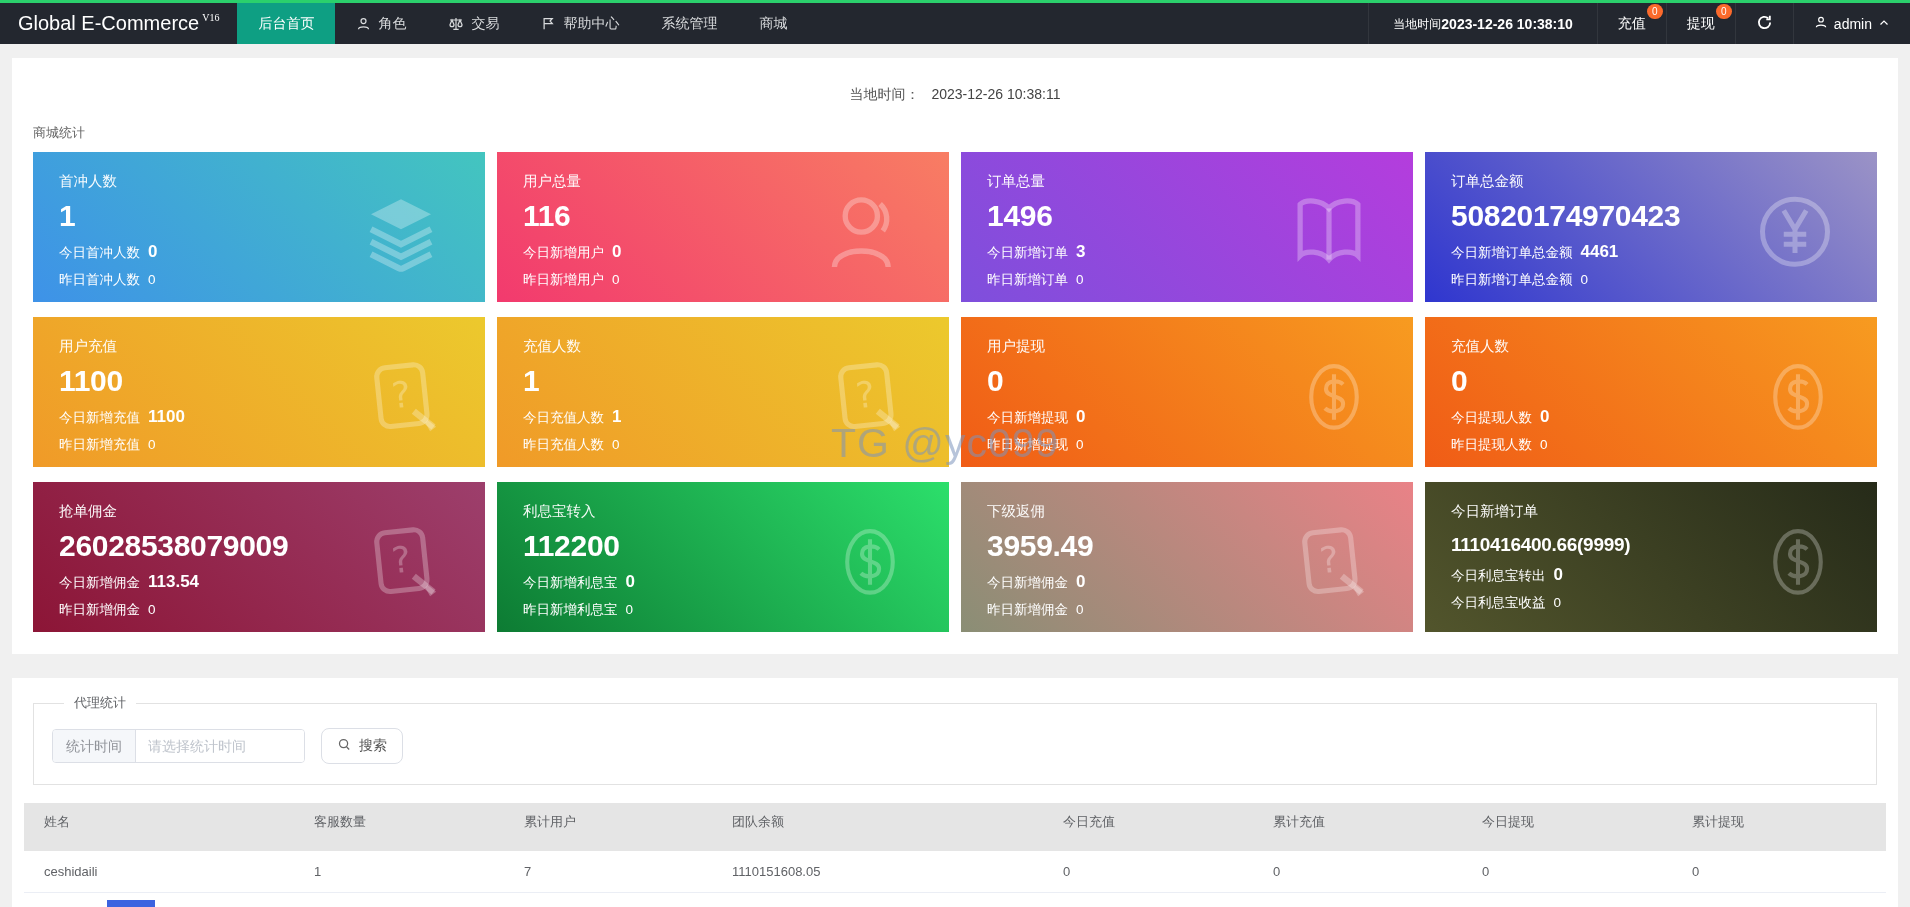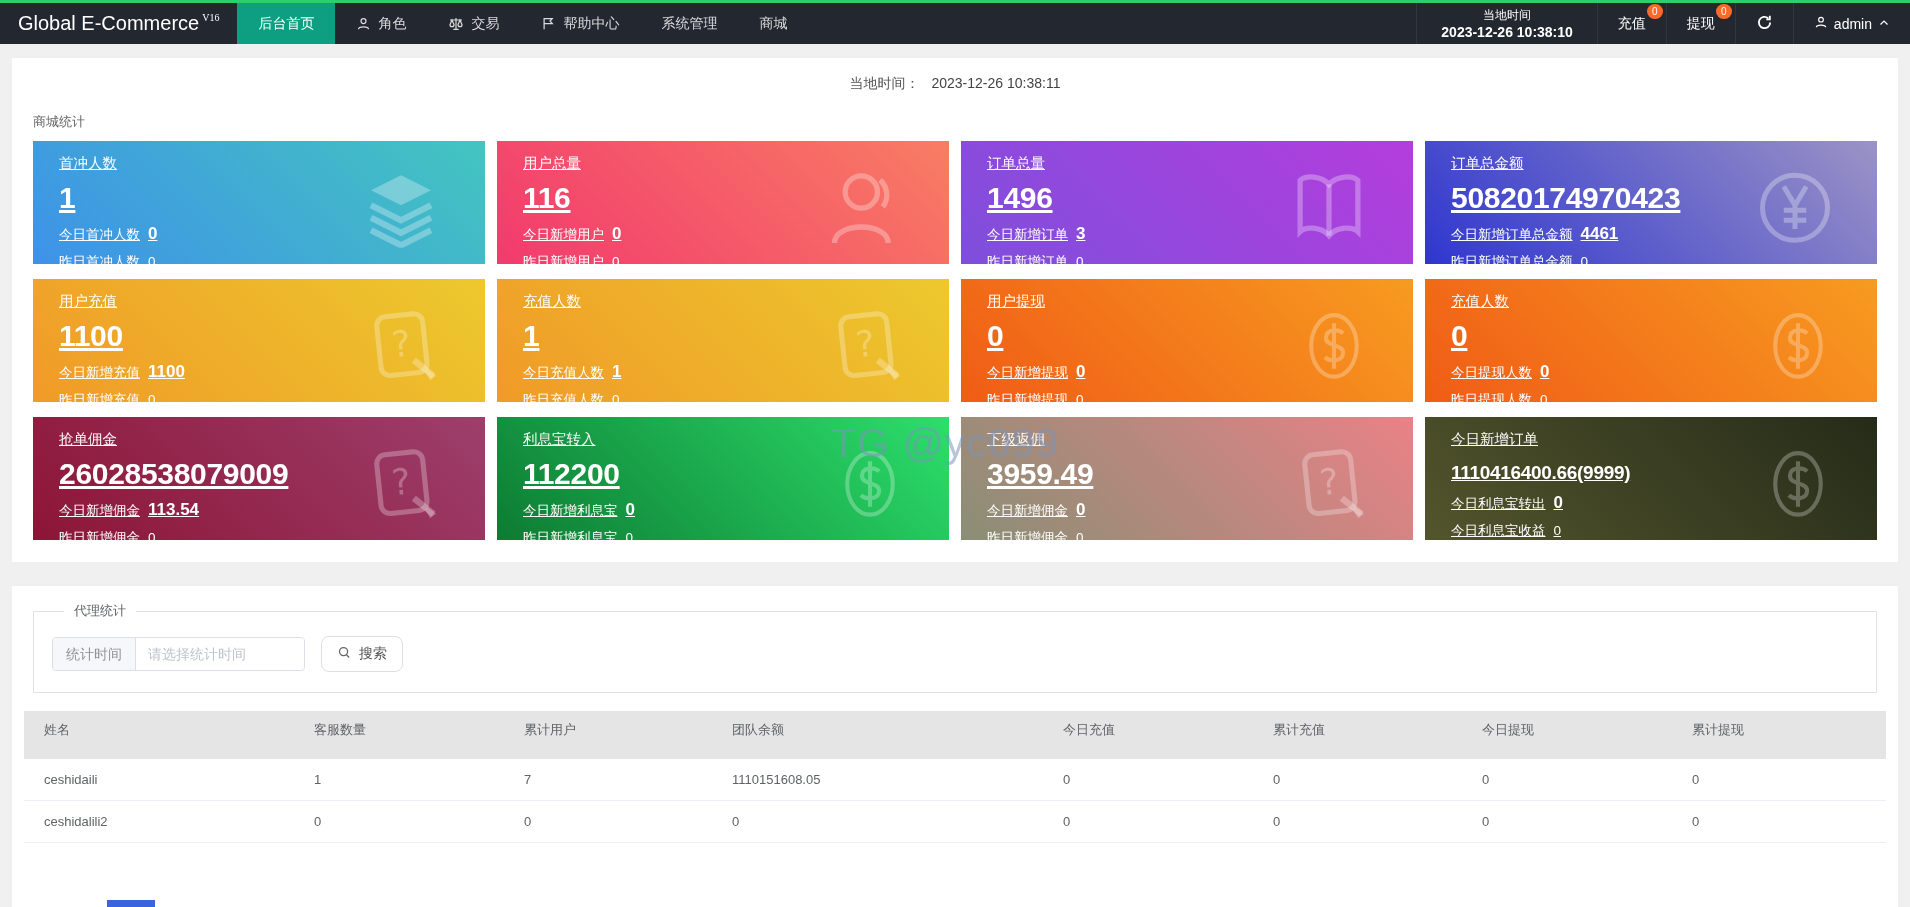--- a/index.html
+++ b/index.html
@@ -15,34 +15,34 @@
     border-top:3px solid var(--topline,#2bd06c);
     display:flex; align-items:stretch; position:relative; z-index:10;
   }
   .logo { display:flex; align-items:center; padding:5px 18px; color:#fff; font-size:20px; white-space:nowrap; }
   .logo sup { font-size:10px; margin-left:3px; transform:translateY(-6px); display:inline-block;font-family:Liberation Serif, serif; }
   .nav-menu { display:flex; align-items:stretch; }
   .nav-item { display:flex; align-items:center; gap:7px; padding:0 21px; color:#d9dbdd; font-size:14px; cursor:pointer; white-space:nowrap; }
   .nav-item.active { background:var(--nav-active,#0e9f83); color:#fff; }
   .nav-item svg { display:block; }
   .nav-right { margin-left:auto; display:flex; align-items:stretch; }
-  .time-block { display:flex; flex-direction:column; justify-content:center; align-items:center; padding:0 24px; color:#fff; border-left:1px solid rgba(255,255,255,.07); }
+  .time-block { display:flex; flex-direction:row; justify-content:center; align-items:center; padding:0 24px; color:#fff; border-left:1px solid rgba(255,255,255,.07); }
   .time-block .t1 { font-size:12px; line-height:16px; }
   .time-block .t2 { font-size:14px; line-height:18px;font-weight:bold; }
   .nav-btn { position:relative; display:flex; align-items:center; gap:6px; padding:0 20px; color:#fff; font-size:14px; border-left:1px solid rgba(255,255,255,.07); cursor:pointer; }
   .badge { position:absolute; top:1px; right:3px; background:var(--badge,#fb6a2c); color:#fff; font-size:10px; line-height:15px; min-width:16px; text-align:center; border-radius:9px; padding:0 4px; }
 
   
   .panel { background:#fff; margin:0 12px; }
   .panel1 { margin-top:14px; padding-bottom:22px; }
-  .time-center { text-align:center; padding-top:17px; font-size:14px; color:#555; }
+  .time-center { text-align:center; padding-top:28px; font-size:14px; color:#555; }
   .time-center .tv { margin-left:8px; color:#444; }
   .stats-title { font-size:13px; color:#666; margin:20px 0 10px 21px; }
   .cards { display:grid; grid-template-columns:repeat(4,1fr); gap:15px 12px; margin:0 21px; }
-  .card { position:relative; height:123px; color:#fff; padding:13px 26px; overflow:hidden;text-decoration:underline; }
+  .card { position:relative; height:150px; color:#fff; padding:20px 26px; overflow:hidden; }
   .card .t { font-size:14.5px; opacity:.97; }
   .card .v { font-size:30px; font-weight:bold; margin-top:8px; letter-spacing:-.3px; }
   .card .v.sm { font-size:19px; margin-top:13px; }
   .card .l { font-size:13.5px; margin-top:9px; }
   .card .l b { font-size:17px; margin-left:8px; }
   .card .l .n { font-size:13.5px; margin-left:8px; }
   .card-icon { position:absolute; right:42px; top:50%; transform:translateY(-44%); opacity:.9; }
   .card-icon svg { display:block; }
 
   

